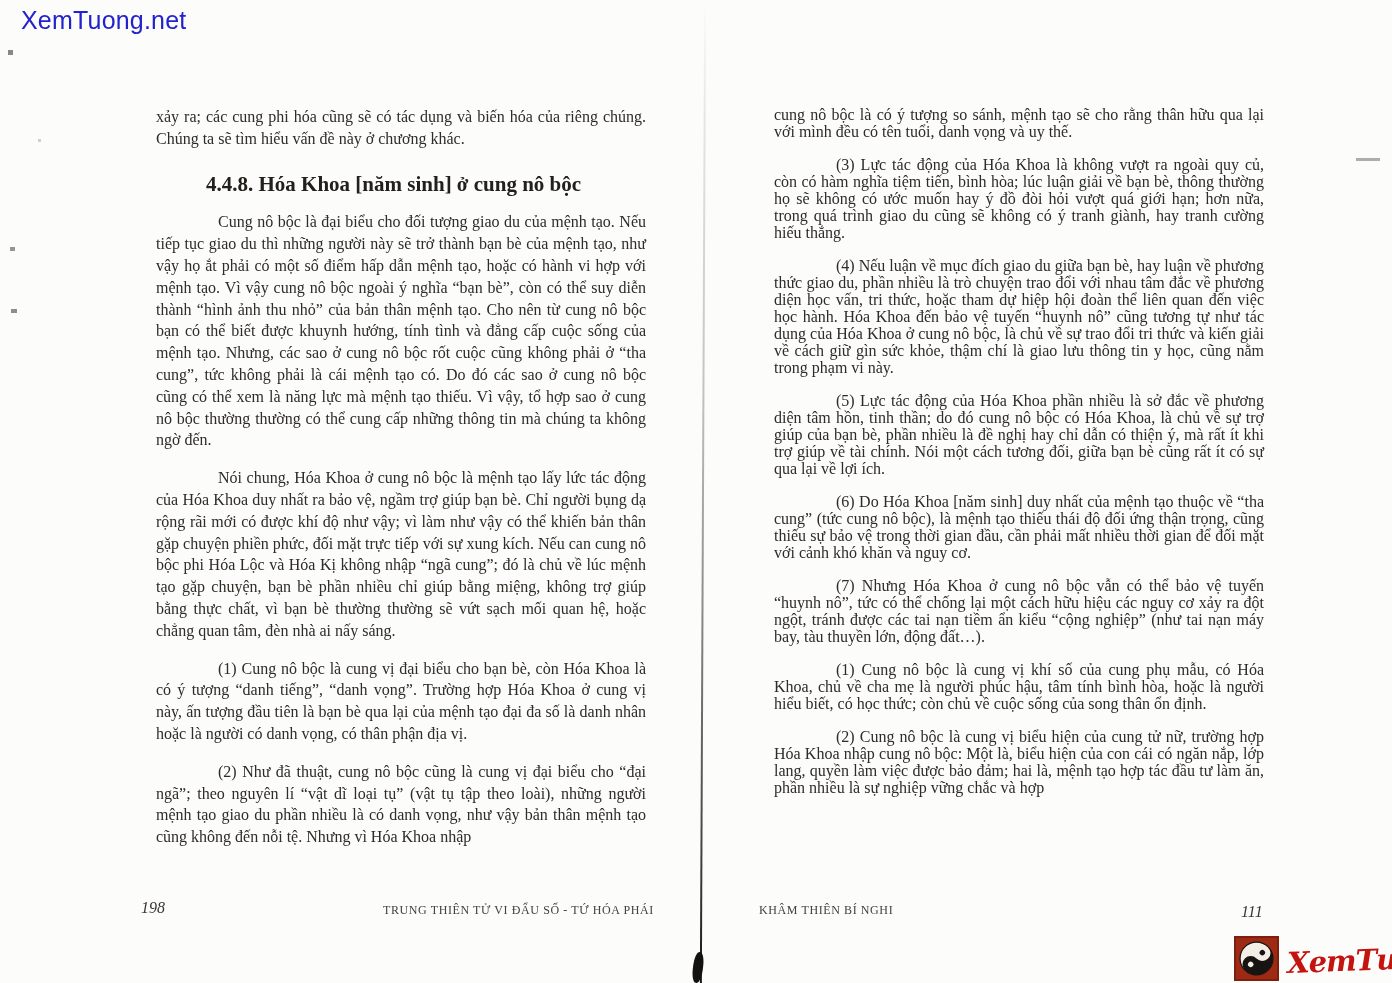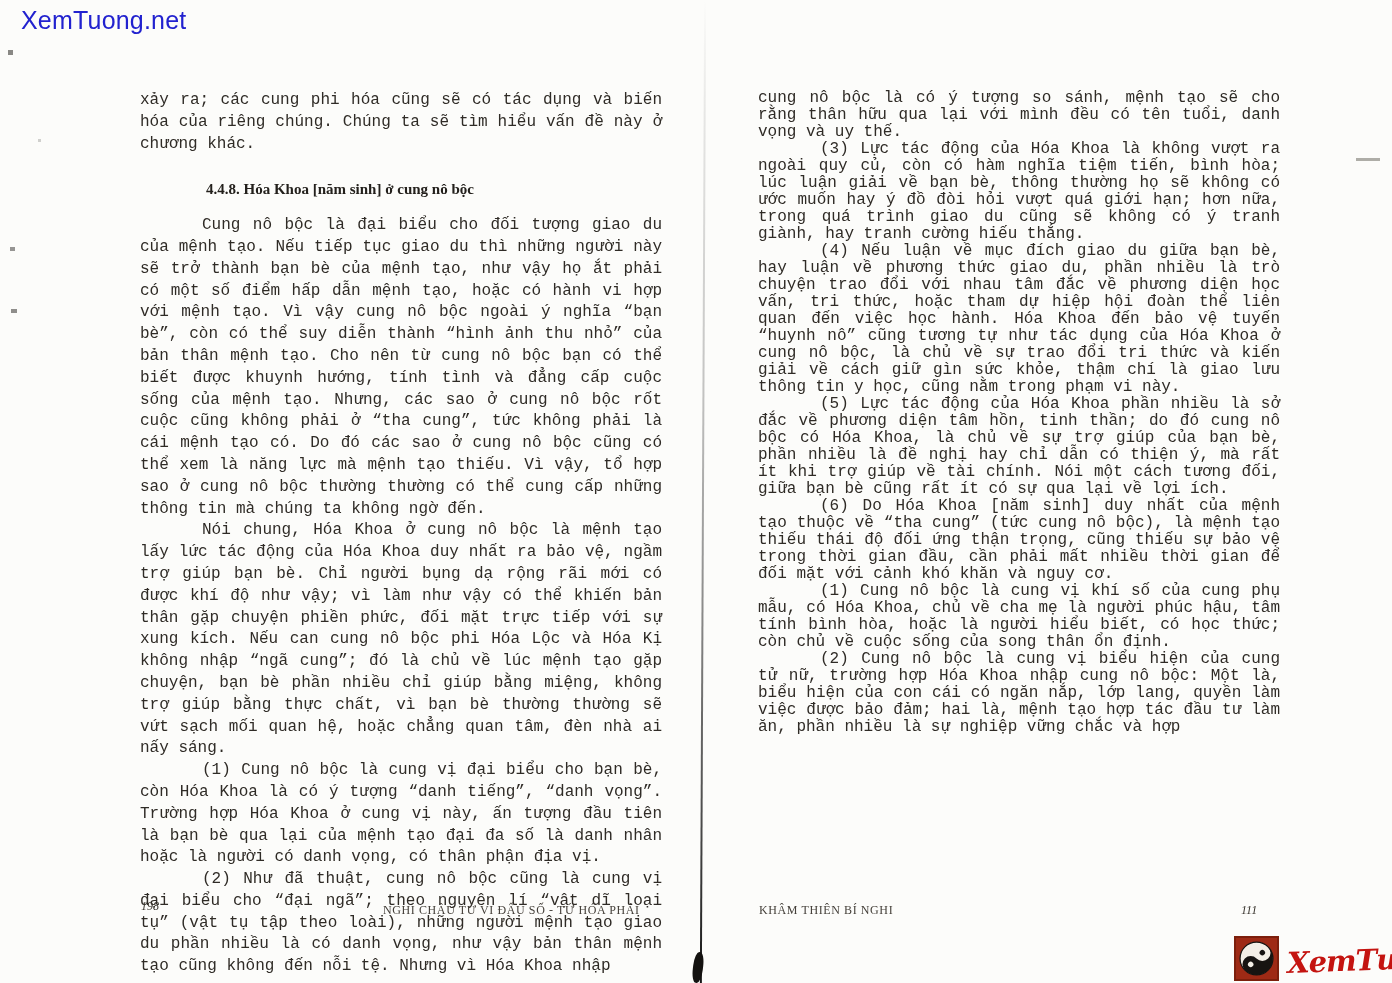--- a/index.html
+++ b/index.html
@@ -15,29 +15,29 @@
     font-family:"Liberation Sans","DejaVu Sans",sans-serif;
     font-size:25px;color:#2222cf;letter-spacing:0.2px;
   }
   
   .col{
     position:absolute;top:90px;width:522px;
     text-align:justify;
   }
   .col-left{left:140px;font-size:16px;line-height:21.8px;}
   .col-right{left:758px;font-size:16px;line-height:17px;}
-  .col p{margin:0;font-family:Liberation Mono, monospace;}
+  .col p{margin:16px;}
   .col p.paragraph{text-indent:62px;}
   .col p.continuation{text-indent:0;}
   .col h3.heading{
     margin:24px 0 14px 0;padding-left:66px;
-    font-size:15px;font-weight:bold;color:#23201c;
+    font-size:21px;font-weight:bold;color:#23201c;
   }
   
-  .pageno{position:absolute;font-style:italic;font-size:12px;color:#3a362f;}
+  .pageno{position:absolute;font-style:italic;font-size:16px;color:#3a362f;}
   .pageno-left{left:141px;top:899px;}
   .pageno-right{left:1241px;top:903px;}
   .running{
     position:absolute;font-size:12px;letter-spacing:0.6px;color:#45403a;
     font-family:"Liberation Serif","DejaVu Serif",serif;white-space:nowrap;
   }
   .running-left{left:383px;top:903px;}
   .running-right{left:759px;top:903px;text-align:center;}
   
   .gutter{
@@ -88,26 +88,27 @@
     <p class="paragraph">(1) Cung nô bộc là cung vị đại biểu cho bạn bè, còn Hóa Khoa là có ý tượng “danh tiếng”, “danh vọng”. Trường hợp Hóa Khoa ở cung vị này, ấn tượng đầu tiên là bạn bè qua lại của mệnh tạo đại đa số là danh nhân hoặc là người có danh vọng, có thân phận địa vị.</p>
     <p class="paragraph">(2) Như đã thuật, cung nô bộc cũng là cung vị đại biểu cho “đại ngã”; theo nguyên lí “vật dĩ loại tụ” (vật tụ tập theo loài), những người mệnh tạo giao du phần nhiều là có danh vọng, như vậy bản thân mệnh tạo cũng không đến nỗi tệ. Nhưng vì Hóa Khoa nhập</p>
   </div>
 
 <div class="col col-right">
     <p class="continuation">cung nô bộc là có ý tượng so sánh, mệnh tạo sẽ cho rằng thân hữu qua lại với mình đều có tên tuổi, danh vọng và uy thế.</p>
     <p class="paragraph">(3) Lực tác động của Hóa Khoa là không vượt ra ngoài quy củ, còn có hàm nghĩa tiệm tiến, bình hòa; lúc luận giải về bạn bè, thông thường họ sẽ không có ước muốn hay ý đồ đòi hỏi vượt quá giới hạn; hơn nữa, trong quá trình giao du cũng sẽ không có ý tranh giành, hay tranh cường hiếu thắng.</p>
     <p class="paragraph">(4) Nếu luận về mục đích giao du giữa bạn bè, hay luận về phương thức giao du, phần nhiều là trò chuyện trao đổi với nhau tâm đắc về phương diện học vấn, tri thức, hoặc tham dự hiệp hội đoàn thể liên quan đến việc học hành. Hóa Khoa đến bảo vệ tuyến “huynh nô” cũng tương tự như tác dụng của Hóa Khoa ở cung nô bộc, là chủ về sự trao đổi tri thức và kiến giải về cách giữ gìn sức khỏe, thậm chí là giao lưu thông tin y học, cũng nằm trong phạm vi này.</p>
     <p class="paragraph">(5) Lực tác động của Hóa Khoa phần nhiều là sở đắc về phương diện tâm hồn, tinh thần; do đó cung nô bộc có Hóa Khoa, là chủ về sự trợ giúp của bạn bè, phần nhiều là đề nghị hay chỉ dẫn có thiện ý, mà rất ít khi trợ giúp về tài chính. Nói một cách tương đối, giữa bạn bè cũng rất ít có sự qua lại về lợi ích.</p>
     <p class="paragraph">(6) Do Hóa Khoa [năm sinh] duy nhất của mệnh tạo thuộc về “tha cung” (tức cung nô bộc), là mệnh tạo thiếu thái độ đối ứng thận trọng, cũng thiếu sự bảo vệ trong thời gian đầu, cần phải mất nhiều thời gian để đối mặt với cảnh khó khăn và nguy cơ.</p>
+    <p class="paragraph">(7) Nhưng Hóa Khoa ở cung nô bộc vẫn có thể bảo vệ tuyến “huynh nô”, tức có thể chống lại một cách hữu hiệu các nguy cơ xảy ra đột ngột, tránh được các tai nạn tiềm ẩn kiểu “cộng nghiệp” (như tai nạn máy bay, tàu thuyền lớn, động đất…).</p>
     <p class="paragraph">(1) Cung nô bộc là cung vị khí số của cung phụ mẫu, có Hóa Khoa, chủ về cha mẹ là người phúc hậu, tâm tính bình hòa, hoặc là người hiểu biết, có học thức; còn chủ về cuộc sống của song thân ổn định.</p>
     <p class="paragraph">(2) Cung nô bộc là cung vị biểu hiện của cung tử nữ, trường hợp Hóa Khoa nhập cung nô bộc: Một là, biểu hiện của con cái có ngăn nắp, lớp lang, quyền làm việc được bảo đảm; hai là, mệnh tạo hợp tác đầu tư làm ăn, phần nhiều là sự nghiệp vững chắc và hợp</p>
   </div>
 
 <div class="pageno pageno-left">198</div>
-<div class="running running-left">NGHI CHÂU TỬ VI ĐẨU SỐ - TỨ HÓA PHÁI</div>
+<div class="running running-left">TRUNG THIÊN TỬ VI ĐẨU SỐ - TỨ HÓA PHÁI</div>
 <div class="running running-right">KHÂM THIÊN BÍ NGHI</div>
 <div class="pageno pageno-right">111</div>
 
 <div class="gutter"></div>
 <div class="gutter-blob"></div>
 
 <div class="speck speck1"></div>
 <div class="speck speck2"></div>
 <div class="speck speck3"></div>
 <div class="speck speck4"></div>

